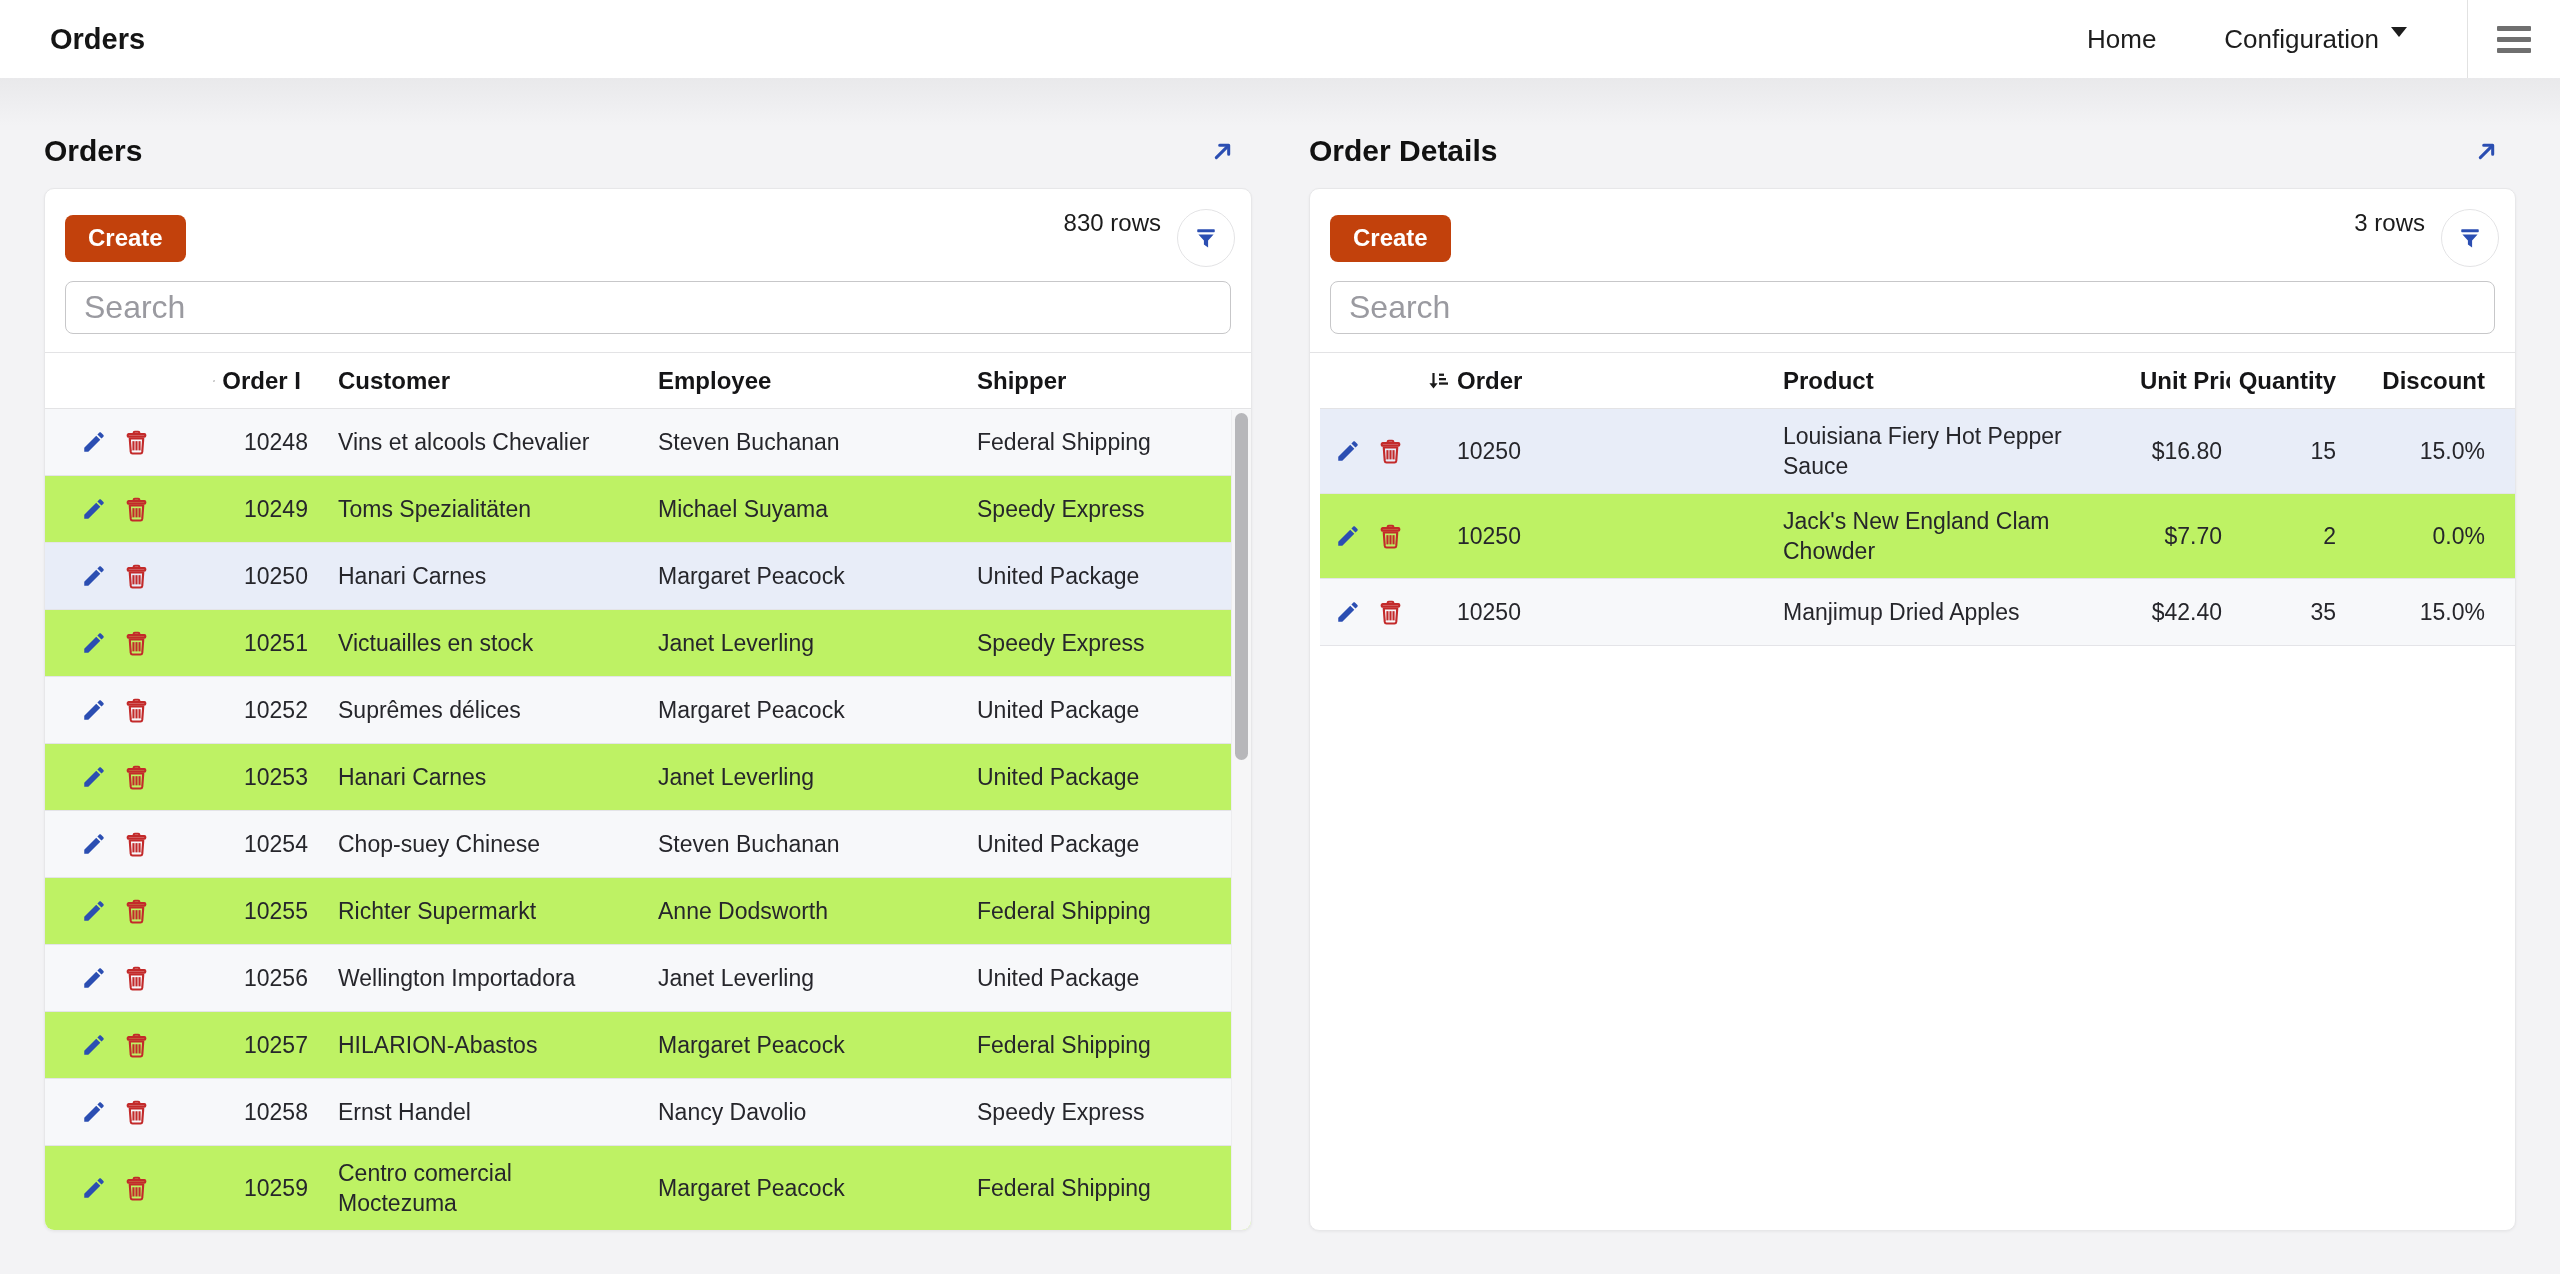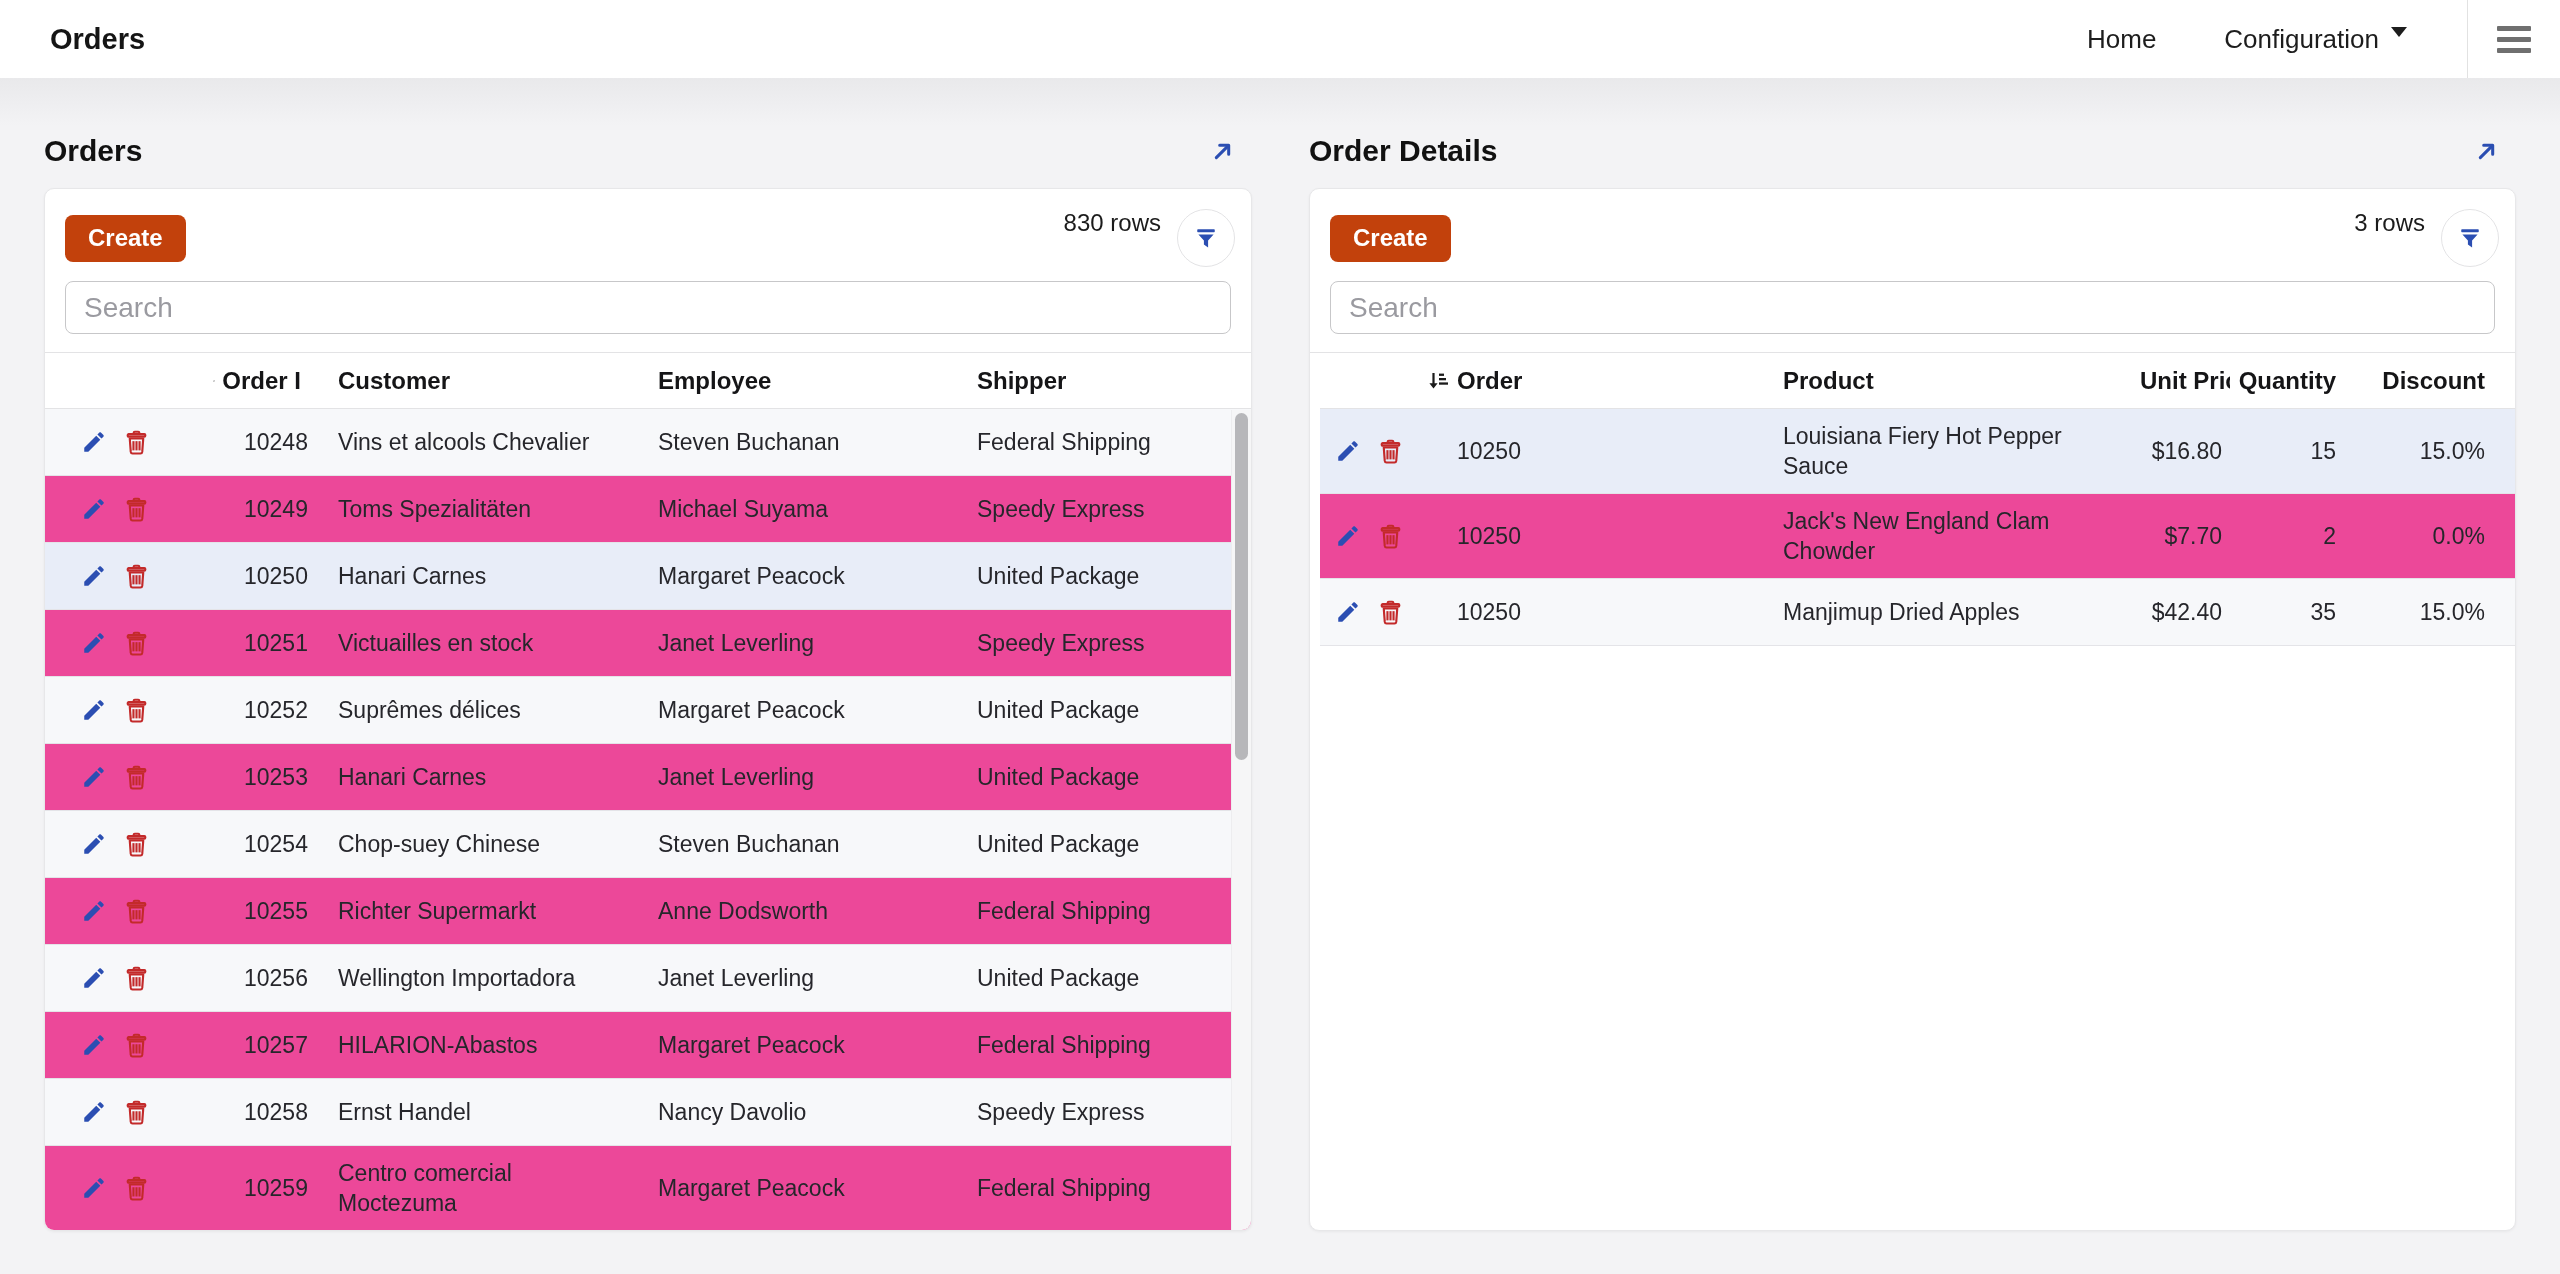--- a/index.html
+++ b/index.html
@@ -38,34 +38,34 @@
   .btn-create { background:#c2410c; color:#ffffff; font-size:24px; font-weight:600;
     border:none; border-radius:8px; padding:0 23px; height:47px; cursor:pointer;
     font-family:inherit; }
   .toolbar-right { display:flex; align-items:flex-start; gap:16px; }
   .rows-count { font-size:24px; color:#1b1b1b; }
   .filter-btn { width:58px; height:58px; border-radius:50%; background:#fff;
     border:1px solid #e3e3e5; display:flex; align-items:center; justify-content:center; cursor:pointer; }
 
   .search-wrap { padding:0 20px 18px 20px; }
   .search-input { width:100%; height:53px; border:1px solid #c7c7c9; border-radius:8px;
-    font-size:28px; color:#333; padding:0 18px; font-family:inherit; outline:none; }
+    font-size:32px; color:#333; padding:0 18px; font-family:inherit; outline:none; }
   .search-input::placeholder { color:#9a9aa0; }
 
   .table { border-top:1px solid #e3e3e5; flex:1; display:flex; flex-direction:column;
     position:relative; overflow:hidden; }
   .thead { display:grid; align-items:center; min-height:56px;
     border-bottom:1px solid #e3e3e5; background:#fff; }
   .th { font-size:24px; font-weight:700; color:#151517; padding-left:37px; cursor:pointer;
     white-space:nowrap; overflow:hidden; }
   .th.sorted { padding-left:6px; display:flex; align-items:center; gap:7px; }
   .th.num { text-align:right; padding-left:0; padding-right:8px; }
   .tbody { flex:1; }
   .tr { display:grid; align-items:center; min-height:67px; border-bottom:1px solid #e4e4e8;
-    background:#ec4899; cursor:pointer; }
+    background:#bef264; cursor:pointer; }
   .tr:nth-child(odd) { background:#f7f8fa; }
   .tr.selected { background:#e8edf8; }
   .td { font-size:23px; color:#26262b; padding-left:37px; line-height:30px; }
   .td.num { text-align:right; padding-left:0; padding-right:8px; }
   .td.wrapcol { padding-right:30px; padding-top:12px; padding-bottom:12px; }
   .actions { display:flex; align-items:center; gap:16px; padding-left:0; }
   .icon-btn { background:none; border:none; cursor:pointer; padding:0; display:flex; align-items:center; }
 
   
   .grid-orders  { grid-template-columns:126px 94px 320px 319px 1fr; padding-left:36px; }

